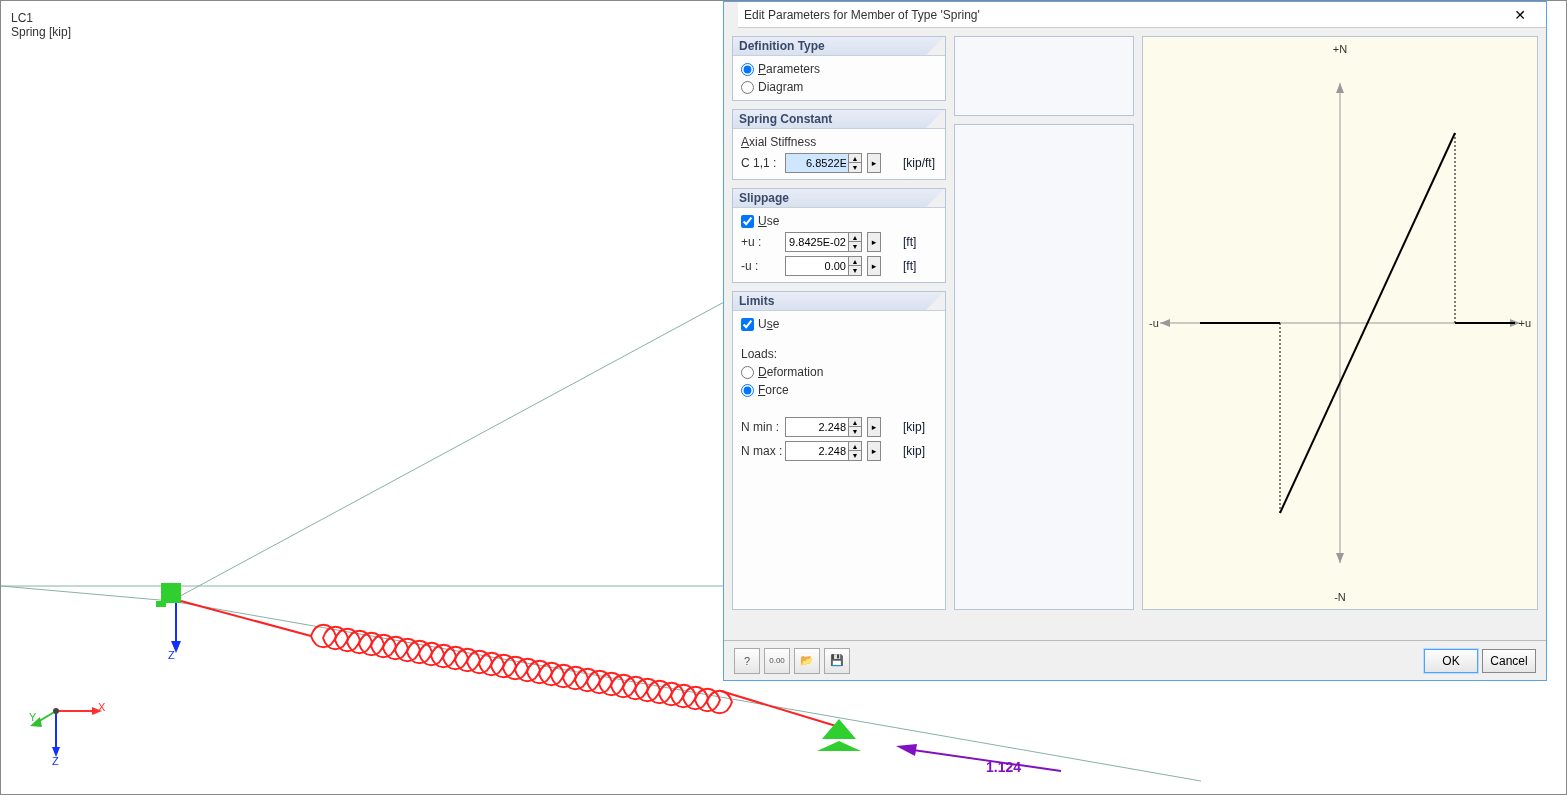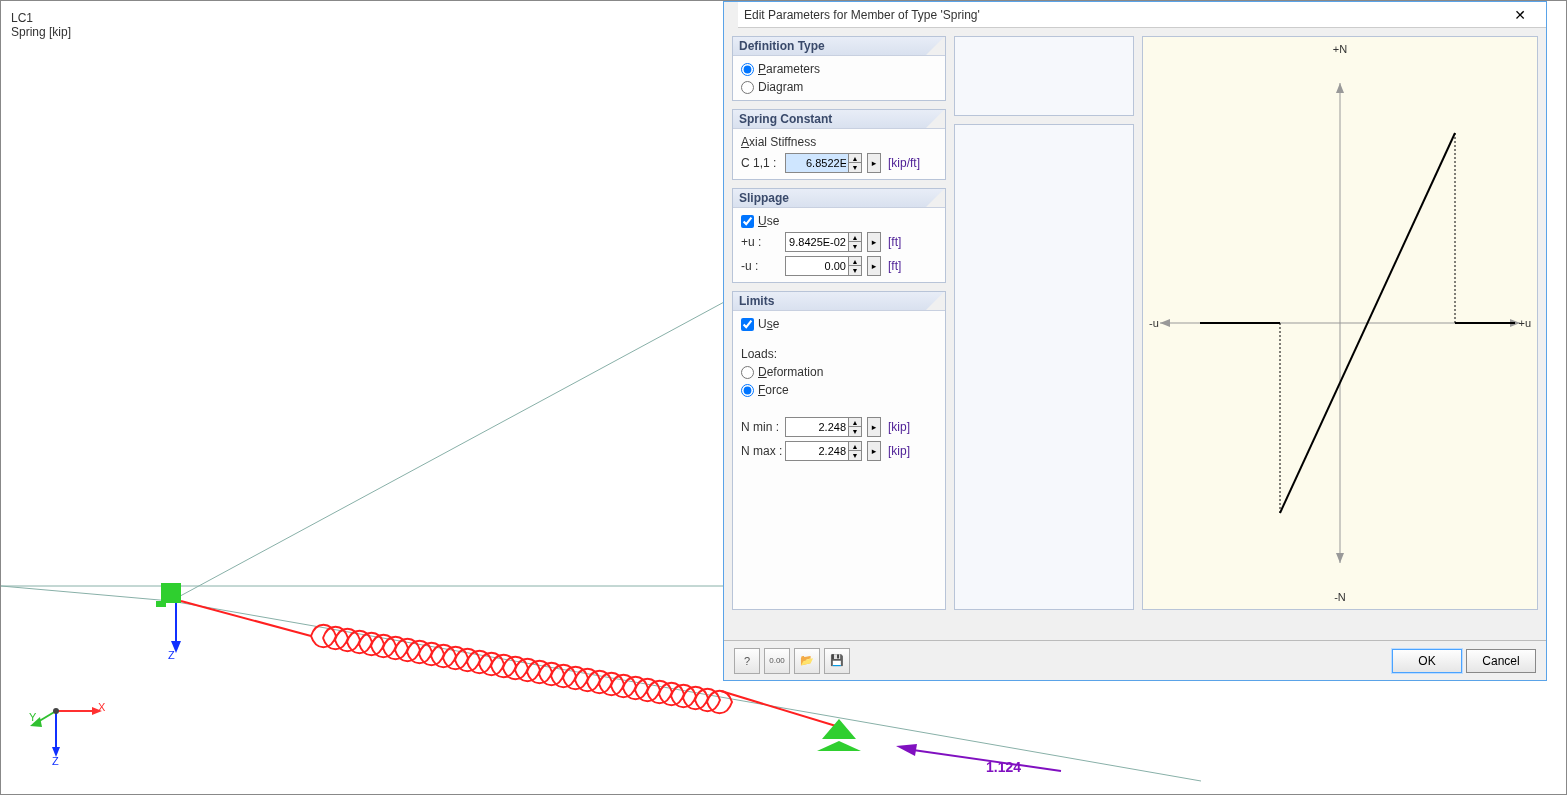--- a/index.html
+++ b/index.html
@@ -39,28 +39,28 @@
 input[type=radio], input[type=checkbox] { margin-right: 4px; }
 .radio-row, .check-row { display: flex; align-items: flex-end; }
 
 .numbox { display: flex; align-items: center; border: 1px solid #888; height: 20px; background: #fff; }
 .numbox input { width: 62px; border: none; text-align: right; padding: 0 2px; height: 18px; outline: none; font-size: 11px; }
 .numbox.hl input { background: #cfe6ff; padding-left: 20px; }
 .spin { display: flex; flex-direction: column; border-left: 1px solid #888; }
 .spin div { width: 12px; height: 9px; font-size: 7px; line-height: 9px; text-align: center; background: #eee; border-bottom: 1px solid #888; cursor: pointer; }
 .spin div:last-child { border-bottom: none; }
 .picker { width: 14px; height: 20px; border: 1px solid #888; margin-left: 1px; background: #eee; font-size: 9px; text-align: center; line-height: 18px; cursor: pointer; }
-.unit { margin-left: 3px; color: #4c1d95; }
+.unit { margin-left: 18px; color: #0f172a; }
 
 .lbl-col { width: 40px; }
 
 .footer { position: absolute; left: 0; right: 0; bottom: 0; height: 40px; background: #f0f0f0; border-top: 1px solid #bbb; display: flex; align-items: center; padding: 0 10px; gap: 4px; }
 .footer .spacer { flex: 1; }
 .tbtn { width: 26px; height: 26px; border: 1px solid #aaa; background: linear-gradient(#fefefe,#e6e6e6); display: flex; align-items: center; justify-content: center; cursor: pointer; font-size: 11px; color: #555; }
-.btn { width: 70px; height: 24px; border: 1px solid #888; background: linear-gradient(#fefefe,#e6e6e6); cursor: pointer; }
+.btn { width: 54px; height: 24px; border: 1px solid #888; background: linear-gradient(#fefefe,#e6e6e6); cursor: pointer; }
 .btn.primary { border: 1px solid #4aa3ff; box-shadow: 0 0 0 1px #bcdcff; }
 
 .graph-label { position: absolute; font-size: 11px; color: #333; }
 </style>
 </head>
 <body>
 
 <div class="viewport">
   <div class="vp-label">
     <div>LC1</div>

